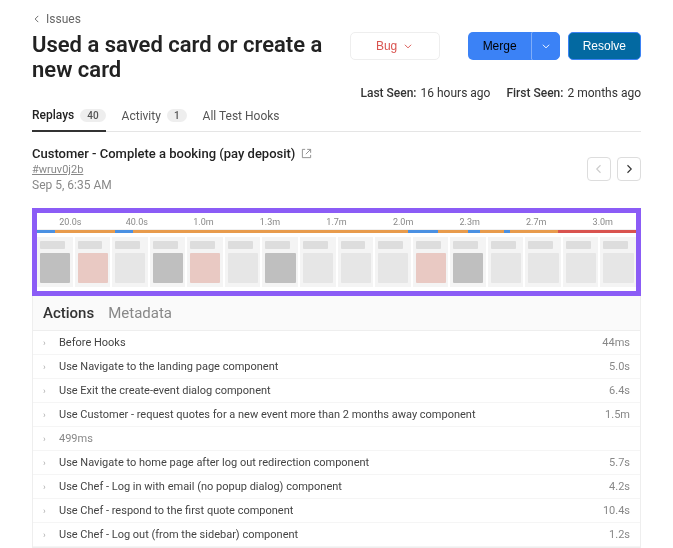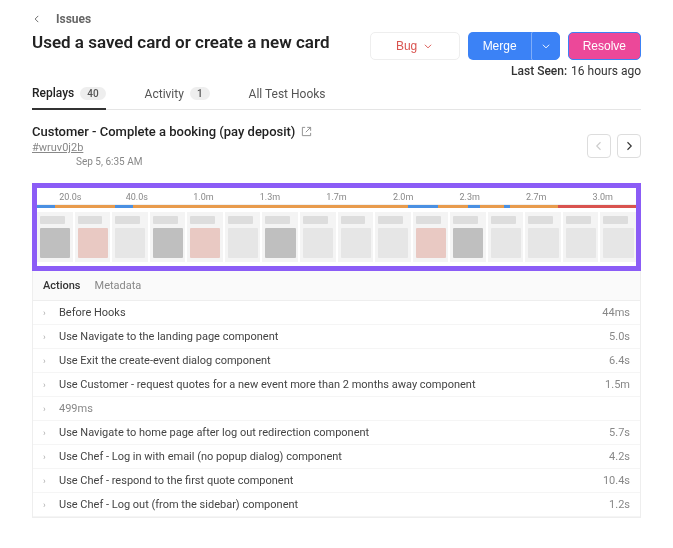--- a/index.html
+++ b/index.html
@@ -5,67 +5,68 @@
   * { box-sizing: border-box; margin: 0; padding: 0; }
   body {
     font-family: -apple-system, BlinkMacSystemFont, "Segoe UI", Roboto, sans-serif;
     font-size: 13px;
     color: #222;
     background: #fff;
     width: 673px;
   }
   .container { padding: 12px 32px 0 32px; }
   .back-link {
-    display: inline-flex; align-items: center; gap: 14px;
-    color: #666; font-size: 12px; cursor: pointer; margin-bottom: 6px; font-weight: bold;
+    display: inline-flex; align-items: center; gap: 4px;
+    color: #666; font-size: 12px; cursor: pointer; margin-bottom: 6px;
   }
   .back-link svg { width: 10px; height: 10px; }
   .header-row {
     display: flex; justify-content: space-between; align-items: flex-start;
     margin-bottom: 4px;
   }
-  .title { font-size: 17px; font-weight: 600; color: #222; }
+  .title { font-size: 22px; font-weight: 600; color: #222; }
   .subtitle { font-size: 12px; color: #666; margin-bottom: 10px; }
   .header-actions { display: flex; gap: 8px; align-items: center; padding-left: 8px; }
   .btn {
     border: 1px solid #ddd; border-radius: 5px; padding: 6px 14px;
     font-size: 12px; font-weight: 500; cursor: pointer; background: #fff;
     display: inline-flex; align-items: center; gap: 6px;
   }
   .btn-bug { color: #d9534f; border-color: #eee; min-width: 90px; justify-content: center; }
   .btn-merge-group { display: flex; }
   .btn-merge {
-    background: #3b82f6; color: #ffffff; border-color: #3b82f6;
+    background: #3b82f6; color: #000000; border-color: #3b82f6;
     border-top-right-radius: 0; border-bottom-right-radius: 0;
     border-right: 1px solid rgba(255,255,255,0.35);
+    margin-left: 20px;
   }
   .btn-merge-caret {
     background: #3b82f6; color: #fff; border-color: #3b82f6;
     border-top-left-radius: 0; border-bottom-left-radius: 0;
     padding: 6px 8px;
   }
-  .btn-resolve { background: #ec4899; color: #fff; border-color: #3b82f6; }
+  .btn-resolve { background: #0369a1; color: #fff; border-color: #3b82f6; }
   .seen-row { display: flex; gap: 16px; font-size: 12px; color: #333; justify-content: flex-end; }
   .seen-row .label { font-weight: 500; margin-right: 4px; }
   .tabs {
-    display: flex; gap: 39px; border-bottom: 1px solid #e5e5e5;
+    display: flex; gap: 16px; border-bottom: 1px solid #e5e5e5;
     font-size: 12px; align-items: center;
   }
   .tab { padding: 8px 0; color: #555; cursor: pointer; display: flex; align-items: center; gap: 6px; }
   .tab.active { color: #222; font-weight: 500; border-bottom: 2px solid #333; margin-bottom: -1px; }
   .badge {
     background: #eee; color: #555; border-radius: 8px; padding: 1px 7px;
     font-size: 10px; font-weight: 500;
   }
   .session-block { margin-top: 14px; }
   .session-head { display: flex; justify-content: space-between; align-items: center; }
   .session-title { font-size: 13px; font-weight: 500; display: flex; align-items: center; gap: 6px; }
   .ext-icon { width: 11px; height: 11px; color: #888; }
   .session-id { font-size: 11px; color: #888; text-decoration: underline; margin-top: 2px; }
-  .session-time { font-size: 10px; color: #888; margin-top: 2px; margin-left: 44px; }
+  .session-time { font-size: 12px; color: #888; margin-top: 2px; }
   .arrow-btn {
     width: 24px; height: 24px; border: 1px solid #ddd; border-radius: 4px;
     display: inline-flex; align-items: center; justify-content: center;
     cursor: pointer; background: #fff; font-size: 13px; color: #333;
   }
   .arrow-btn.disabled { color: #ccc; cursor: default; }
   .nav-arrows { display: flex; gap: 6px; }
   .timeline {
     margin-top: 16px; border: 5px solid #8b5cf6;
     position: relative; height: 88px;
@@ -97,21 +98,21 @@
     content: ""; position: absolute; top: 16px; left: 3px;
     width: 85%; height: 30px; background: #e6e6e6; border-radius: 1px;
   }
   .frame.dark::after { background: #bfbfbf; }
   .frame.pink::after { background: #e9c9c3; }
   .actions-panel {
     border: 1px solid #eee; border-top: none;
   }
   .panel-tabs {
     display: flex; gap: 14px; padding: 8px 10px;
-    font-size: 11px; color: #888;
+    font-size: 15px; color: #888;
     border-bottom: 1px solid #eee; background: #fafafa;
   }
   .panel-tabs .ptab { cursor: pointer; }
   .panel-tabs .ptab.active { color: #333; font-weight: 500; }
   .action-row {
     display: flex; align-items: center; padding: 5px 10px;
     font-size: 11px; color: #444; border-bottom: 1px solid #f5f5f5;
   }
   .action-row .caret {
     width: 12px; color: #aaa; font-size: 9px; margin-right: 4px;
@@ -152,20 +153,21 @@
         </button>
       </div>
       <button class="btn btn-resolve">
         <span>Resolve</span>
       </button>
     </div>
   </div>
 
   <div class="seen-row">
     <div><span class="label">Last Seen:</span><span>16 hours ago</span></div>
+    <div><span class="label">First Seen:</span><span>2 months ago</span></div>
   </div>
 
   <div class="tabs">
     <div class="tab active">
       <span>Replays</span>
       <span class="badge">40</span>
     </div>
     <div class="tab">
       <span>Activity</span>
       <span class="badge">1</span>

